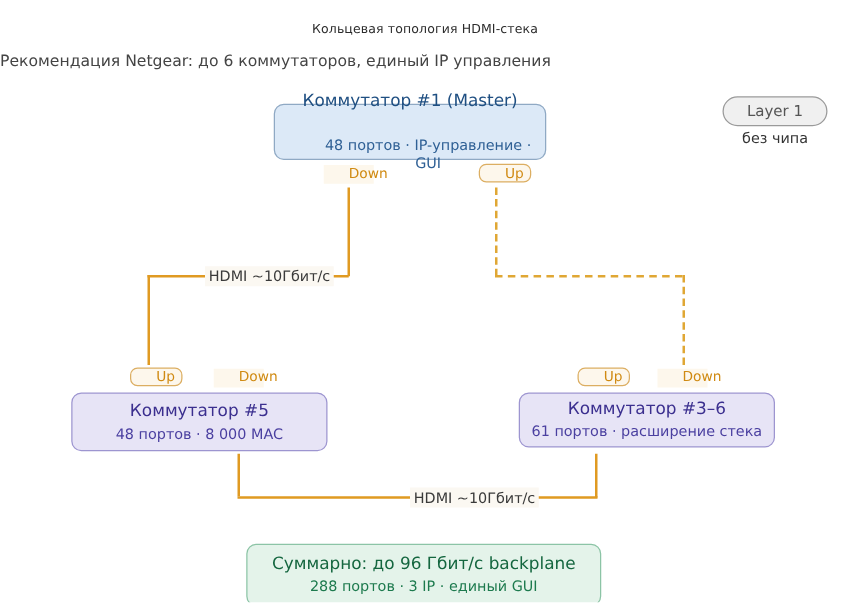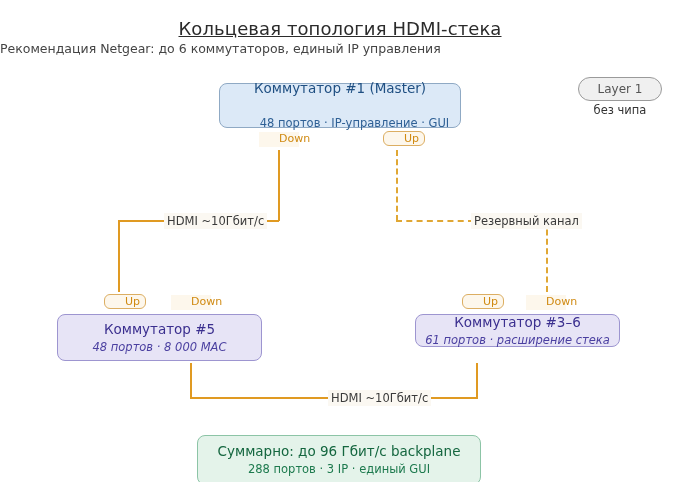--- a/index.html
+++ b/index.html
@@ -18,24 +18,23 @@
     overflow: hidden;
   }
 
   
   .title {
     position: absolute;
     left: 0;
     top: 18px;
     width: 680px;
     text-align: center;
-    font-size: 18px;
+    font-size: 10px;
     color: #2b2b2b;
     letter-spacing: 0.1px;
-    text-decoration: underline;
   }
   .subtitle {
     position: absolute;
     left: 0;
     top: 41px;
     width: 680px;
     text-align: left;
     font-size: 12.5px;
     color: #444444;
   }
@@ -60,21 +59,21 @@
     border: 1px solid #8fa9c4;
   }
   .node.master .n-title { color: #1f4f82; }
   .node.master .n-sub   { color: #2f6095; margin-left: 29px; }
 
   .node.sw {
     background: #e7e4f6;
     border: 1px solid #9d95d0;
   }
   .node.sw .n-title { color: #3b2f8f; }
-  .node.sw .n-sub   { color: #4a3fa0; font-style: italic; }
+  .node.sw .n-sub   { color: #4a3fa0; }
 
   .node.summary {
     background: #e4f3ea;
     border: 1px solid #8cc4a6;
   }
   .node.summary .n-title { color: #14663f; font-size: 13.5px; }
   .node.summary .n-sub   { color: #1d7a4e; font-size: 11.5px; }
 
   
   .badge-box {
@@ -165,23 +164,22 @@
   <div class="seg h-solid" style="left:118px; top:220px; width:161px;"></div>
 
   <div class="seg v-solid" style="left:118px; top:220px; height:72px;"></div>
   <div class="edge-label" style="left:164px; top:213px;">HDMI ~10Гбит/с</div>
 
   <div class="seg v-dash" style="left:396px; top:150px; height:71px;"></div>
 
   <div class="seg h-dash" style="left:396px; top:220px; width:150px;"></div>
 
   <div class="seg v-dash" style="left:546px; top:220px; height:72px;"></div>
-  <div class="edge-label" style="left:471px; top:213px;">Резервный канал</div>
-
-  <div class="node master" style="left:219px; top:83px; width:242px; height:45px;gap:17px;">
+
+  <div class="node master" style="left:219px; top:83px; width:218px; height:45px;gap:17px;">
     <div class="n-title">Коммутатор #1 (Master)</div>
     <div class="n-sub">48 портов · IP-управление · GUI</div>
   </div>
   <div class="port" style="left:259px; top:132px; width:40px;">Down</div>
   <div class="port boxed" style="left:383px; top:131px; width:27px;">Up</div>
 
   <div class="seg v-solid" style="left:190px; top:363px; height:34px;"></div>
 
   <div class="seg h-solid" style="left:190px; top:397px; width:288px;"></div>
 
@@ -190,21 +188,21 @@
 
   <div class="port boxed" style="left:104px; top:294px; width:29px;">Up</div>
   <div class="port" style="left:171px; top:295px; width:40px;">Down</div>
   <div class="node sw" style="left:57px; top:314px; width:205px; height:47px;">
     <div class="n-title">Коммутатор #5</div>
     <div class="n-sub">48 портов · 8 000 MAC</div>
   </div>
 
   <div class="port boxed" style="left:462px; top:294px; width:29px;">Up</div>
   <div class="port" style="left:526px; top:295px; width:40px;">Down</div>
-  <div class="node sw" style="left:415px; top:314px; width:205px; height:33px;">
+  <div class="node sw" style="left:415px; top:314px; width:205px; height:44px;">
     <div class="n-title">Коммутатор #3–6</div>
     <div class="n-sub">61 портов · расширение стека</div>
   </div>
 
   <div class="node summary" style="left:197px; top:435px; width:284px; height:50px;">
     <div class="n-title">Суммарно: до 96 Гбит/с backplane</div>
     <div class="n-sub">288 портов · 3 IP · единый GUI</div>
   </div>
 
 </div>

